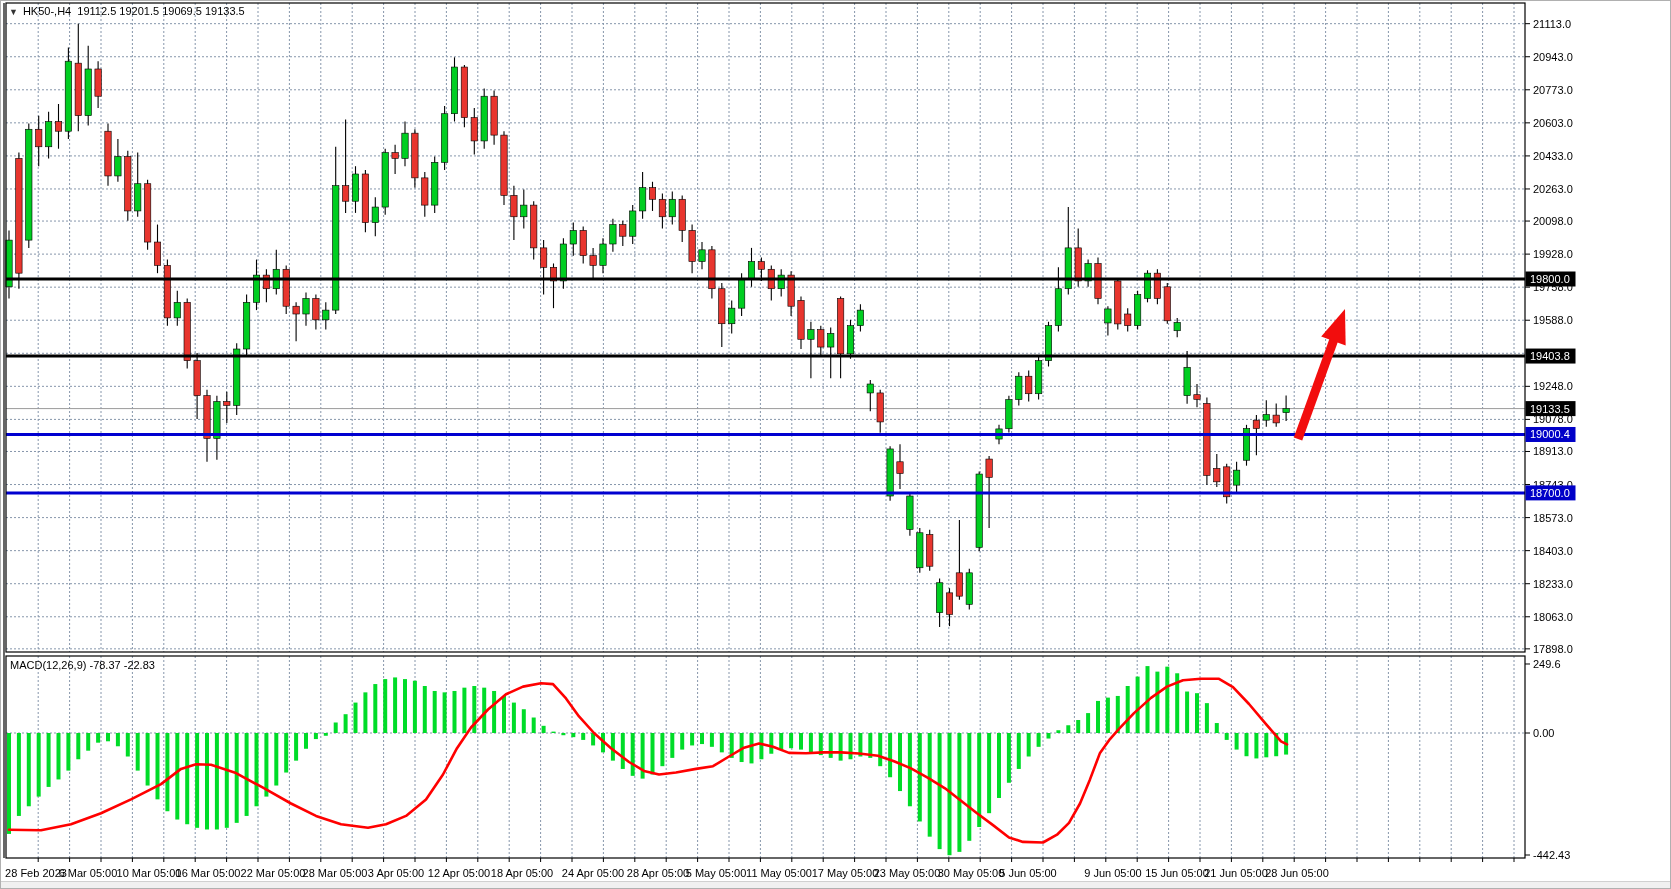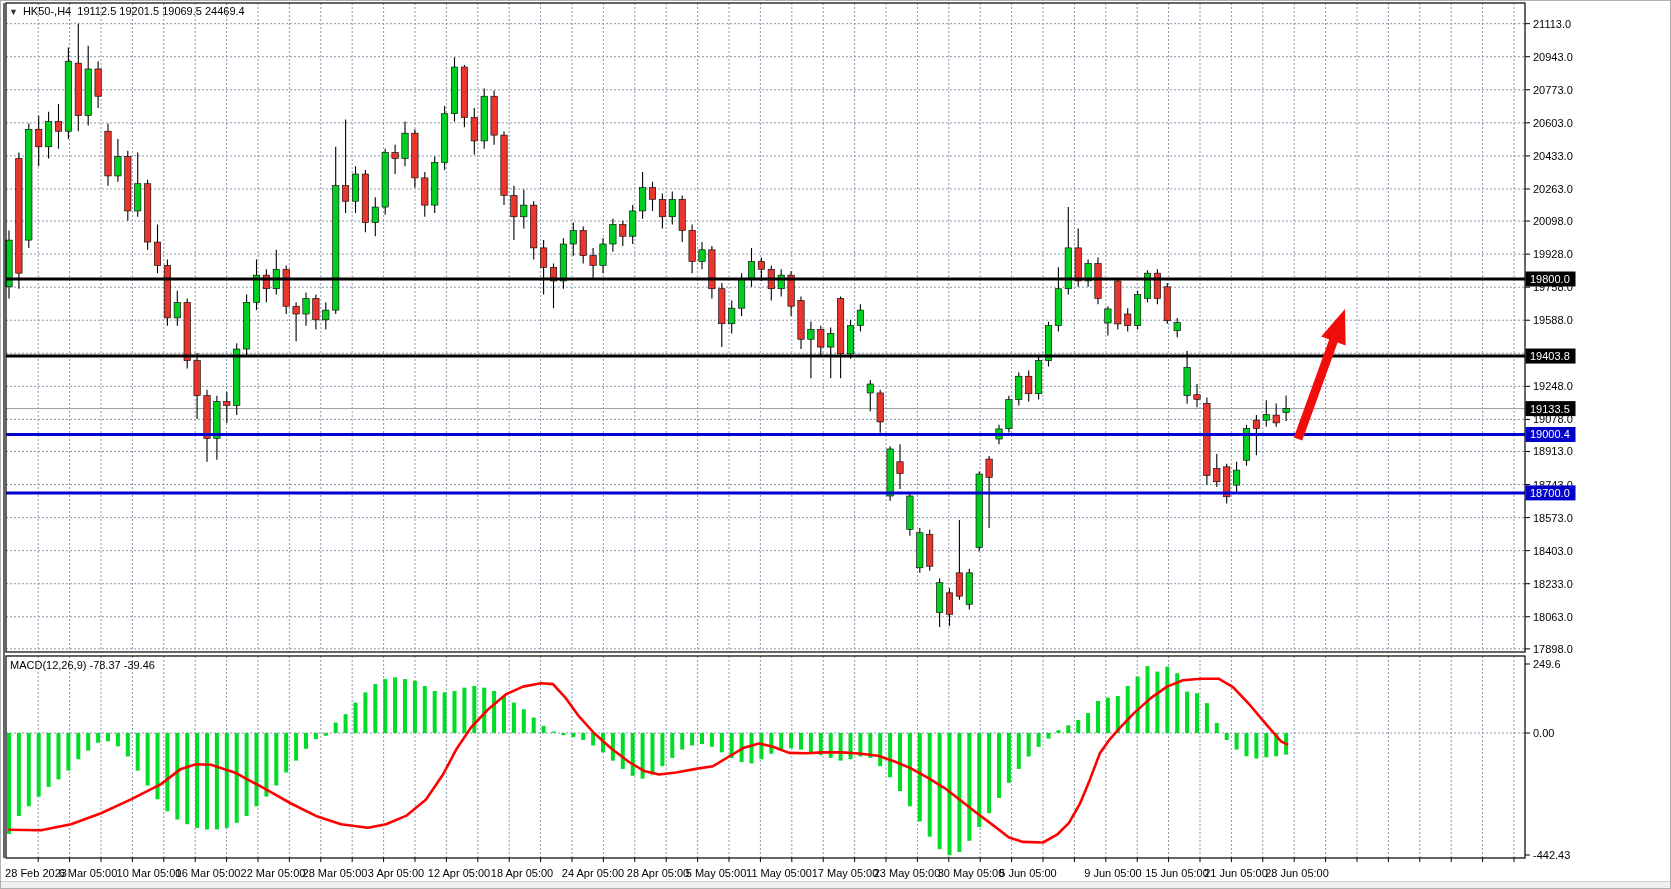--- a/index.html
+++ b/index.html
@@ -657,16 +657,16 @@
       <text x="778" y="876" text-anchor="middle" fill="#000" font-size="11px" font-family="&quot;Liberation Sans&quot;,sans-serif">11 May 05:00</text>
       <text x="844" y="876" text-anchor="middle" fill="#000" font-size="11px" font-family="&quot;Liberation Sans&quot;,sans-serif">17 May 05:00</text>
       <text x="906" y="876" text-anchor="middle" fill="#000" font-size="11px" font-family="&quot;Liberation Sans&quot;,sans-serif">23 May 05:00</text>
       <text x="970" y="876" text-anchor="middle" fill="#000" font-size="11px" font-family="&quot;Liberation Sans&quot;,sans-serif">30 May 05:00</text>
       <text x="1027" y="876" text-anchor="middle" fill="#000" font-size="11px" font-family="&quot;Liberation Sans&quot;,sans-serif">5 Jun 05:00</text>
       <text x="1112" y="876" text-anchor="middle" fill="#000" font-size="11px" font-family="&quot;Liberation Sans&quot;,sans-serif">9 Jun 05:00</text>
       <text x="1176" y="876" text-anchor="middle" fill="#000" font-size="11px" font-family="&quot;Liberation Sans&quot;,sans-serif">15 Jun 05:00</text>
       <text x="1235" y="876" text-anchor="middle" fill="#000" font-size="11px" font-family="&quot;Liberation Sans&quot;,sans-serif">21 Jun 05:00</text>
       <text x="1296" y="876" text-anchor="middle" fill="#000" font-size="11px" font-family="&quot;Liberation Sans&quot;,sans-serif">28 Jun 05:00</text>
     </svg>
-  <div class="overlay" id="title-overlay"><span class="menu-glyph">▼</span><span>HK50-,H4  19112.5 19201.5 19069.5 24469.4</span></div>
-  <div class="overlay" id="macd-overlay">MACD(12,26,9) -78.37 -39.46</div>
+  <div class="overlay" id="title-overlay"><span class="menu-glyph">▼</span><span>HK50-,H4  19112.5 19201.5 19069.5 19133.5</span></div>
+  <div class="overlay" id="macd-overlay">MACD(12,26,9) -78.37 -22.83</div>
   <div class="statusstrip"></div>
 </div>
 
 </body></html>

